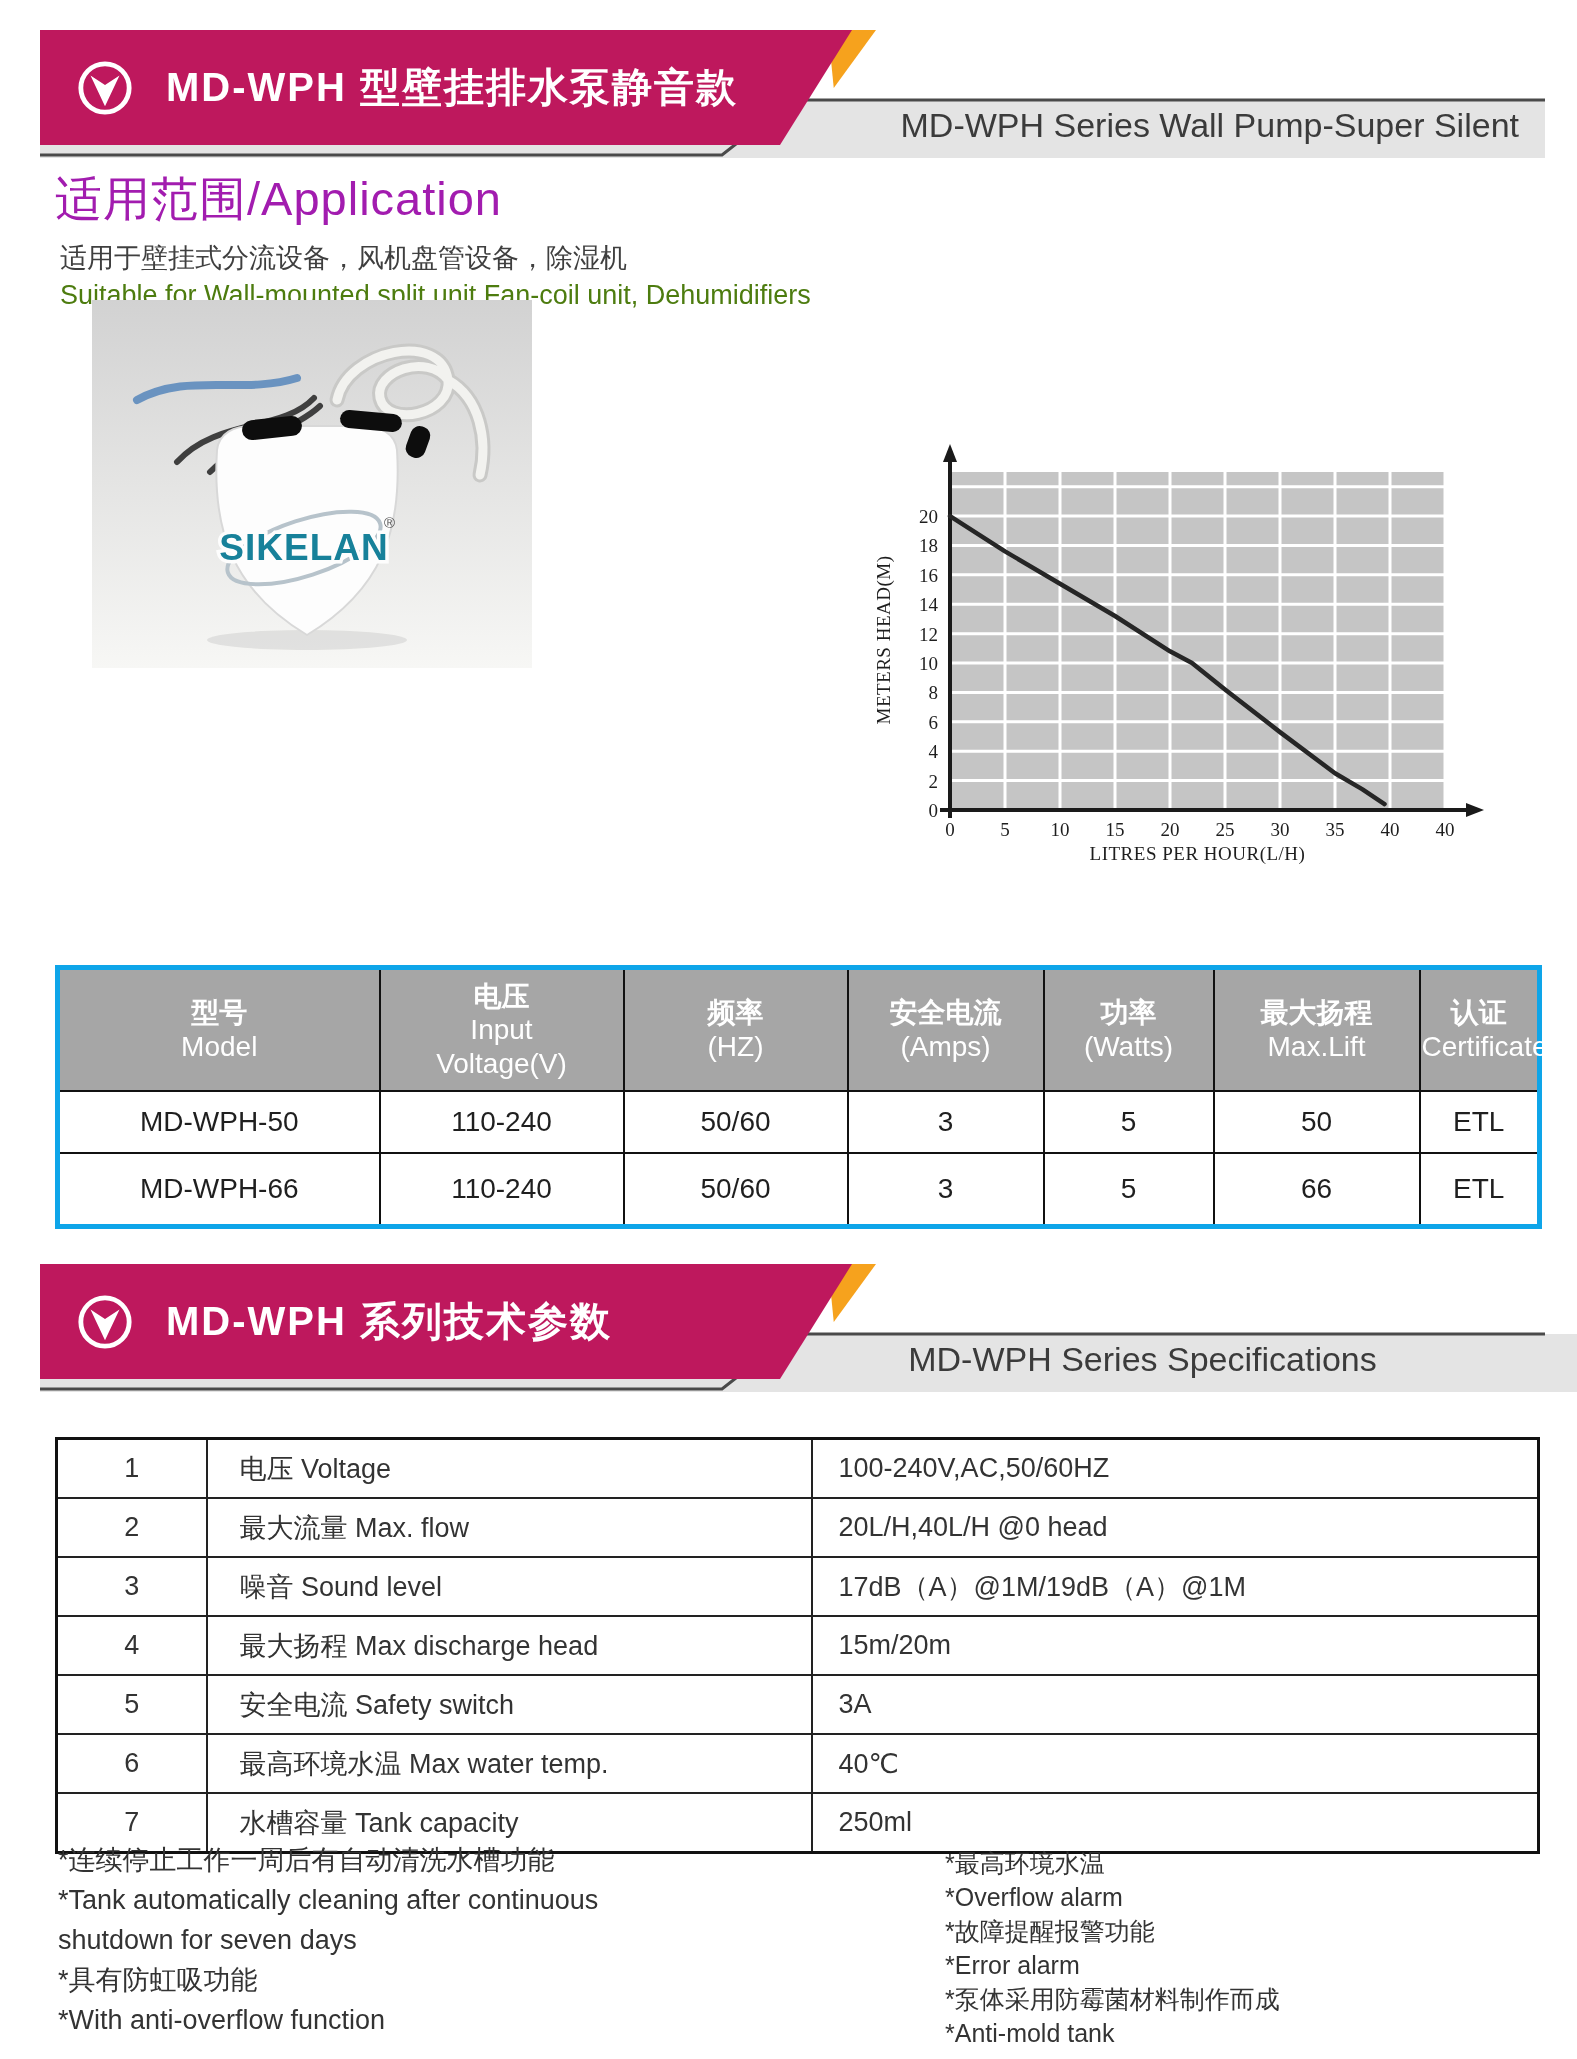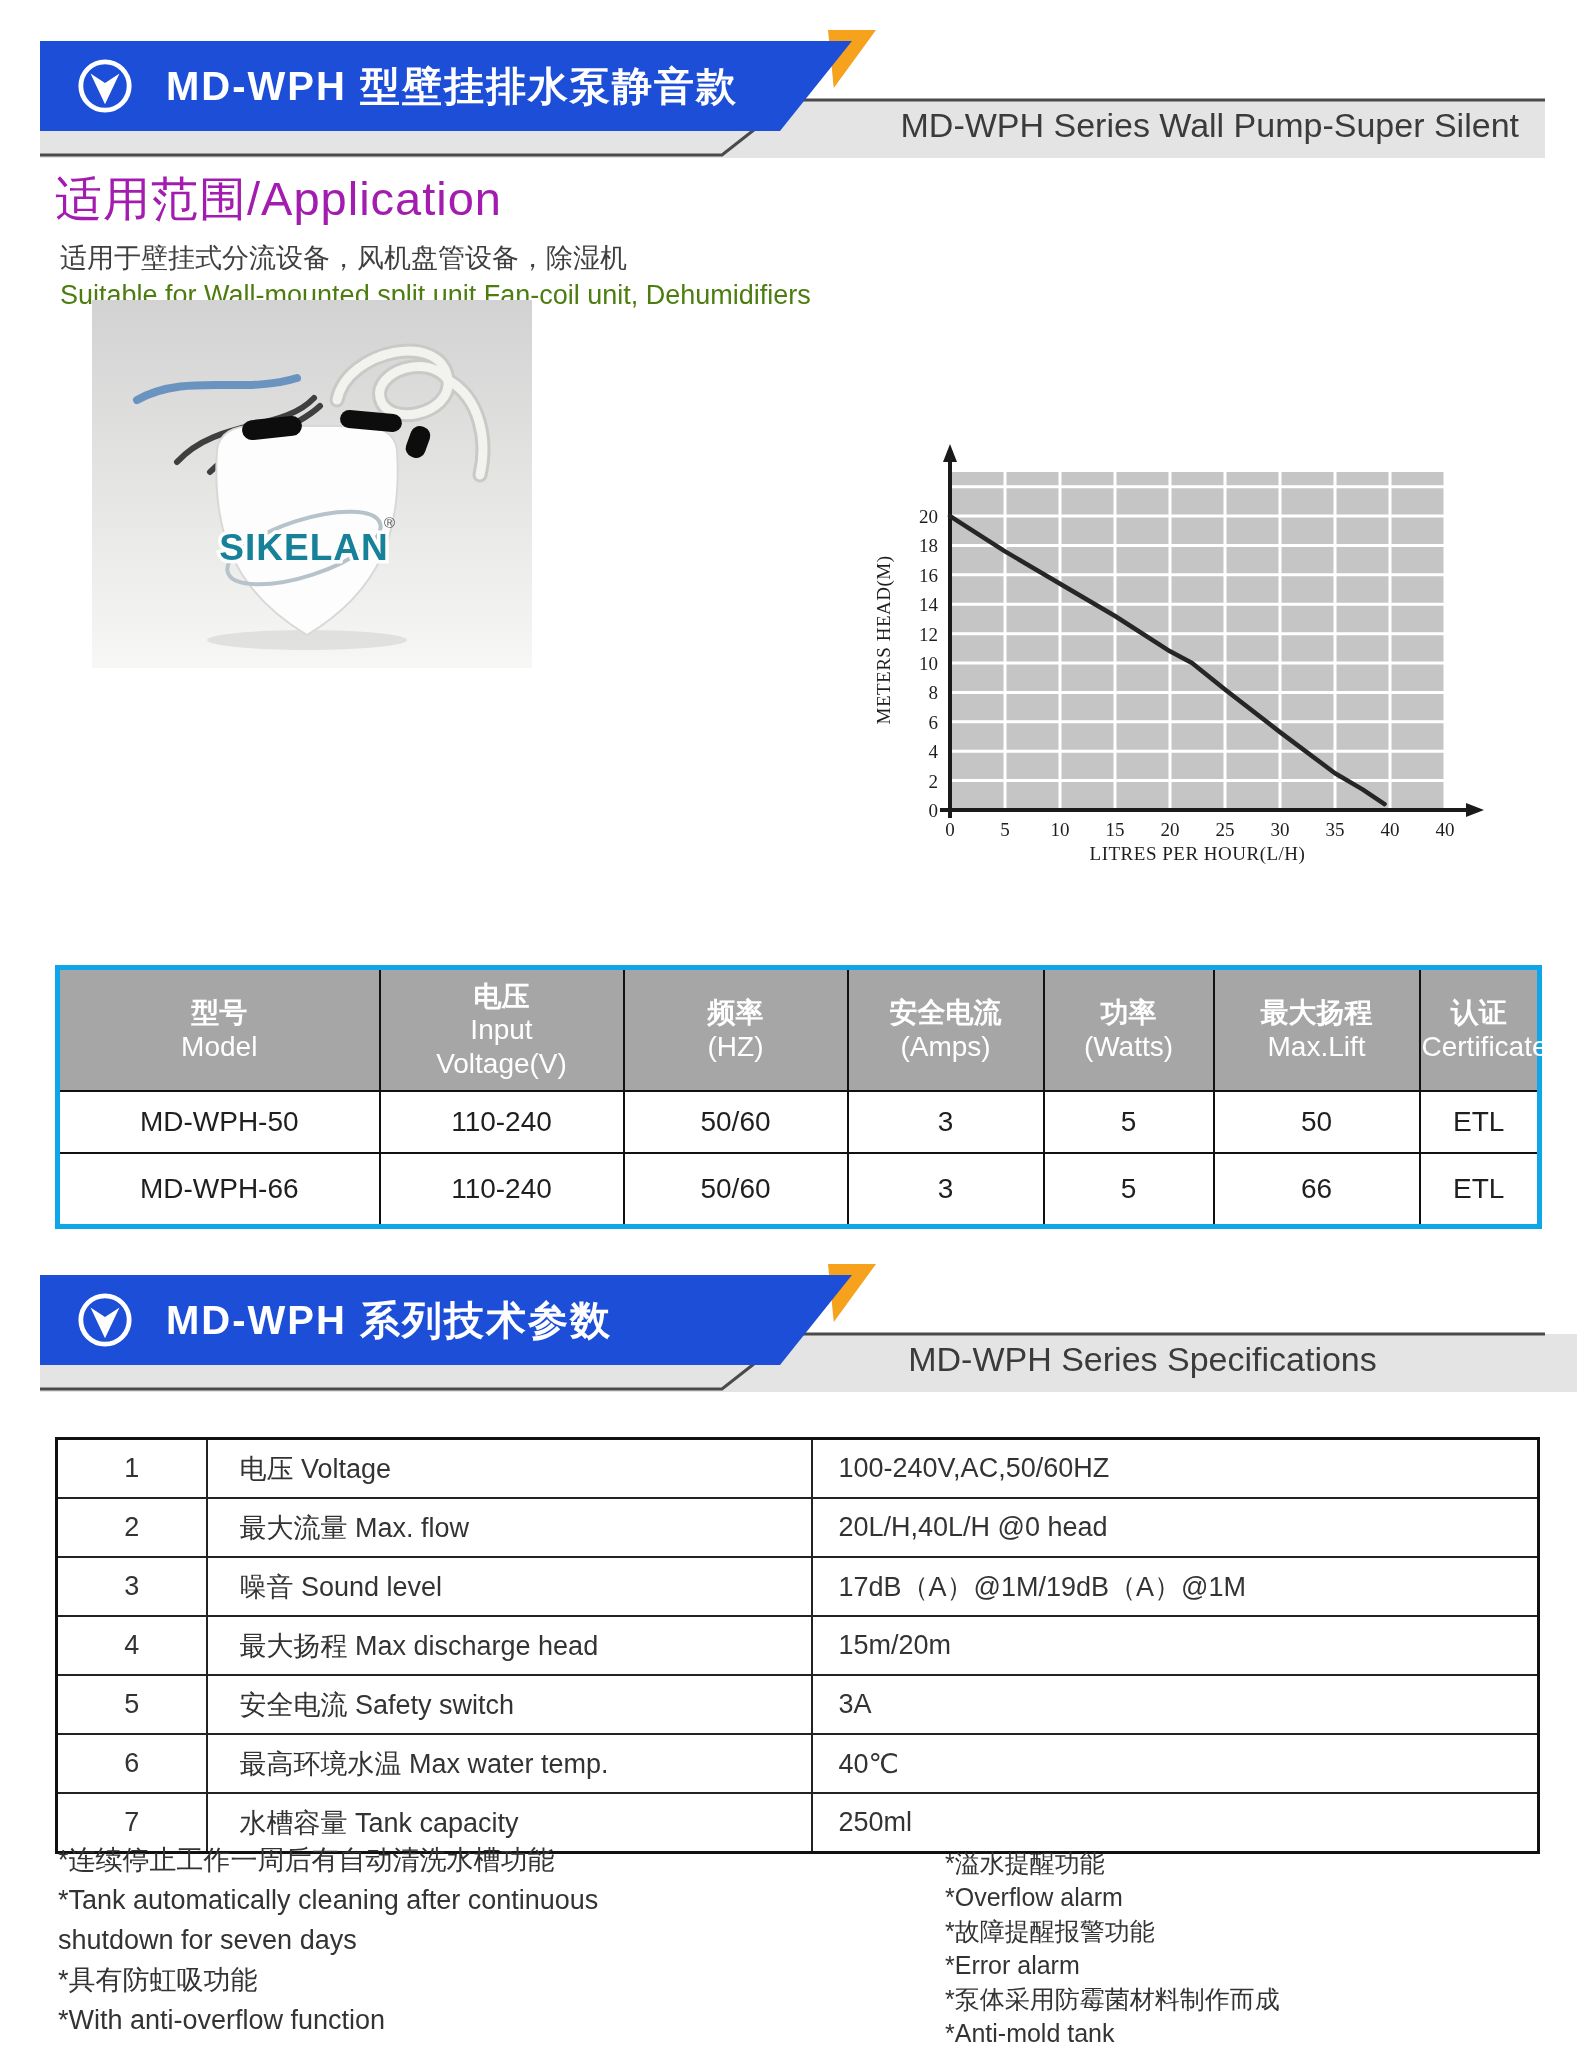--- a/index.html
+++ b/index.html
@@ -5,21 +5,21 @@
   html,body{margin:0;padding:0;background:#ffffff;}
   #page{position:relative;width:1577px;height:2059px;background:#ffffff;overflow:hidden;
         font-family:"Liberation Sans","DejaVu Sans",sans-serif;color:#3a3a3a;}
 
   
   .banner{position:absolute;left:40px;width:1505px;height:132px;}
   .band-bg{position:absolute;left:0;top:72px;right:0;height:58px;background:#e4e4e4;z-index:1;}
   .band-line{position:absolute;left:0;top:0;width:1505px;height:132px;z-index:2;}
   .orange-wedge{position:absolute;left:788px;top:2px;width:48px;height:58px;background:#f6a21d;
                 clip-path:polygon(0 0,100% 0,12% 100%);z-index:3;}
-  .teal-poly{position:absolute;left:0;top:13px;width:812px;height:90px;background:#1d4ed8;
+  .teal-poly{position:absolute;left:0;top:2px;width:812px;height:115px;background:#be185d;
              clip-path:polygon(0 0,100% 0,calc(100% - 72px) 100%,0 100%);
              display:flex;align-items:center;z-index:4;}
   .circ-icon{margin-left:36px;width:58px;height:58px;flex:0 0 auto;display:block;}
   .zh-title{margin-left:32px;font-size:40px;font-weight:700;color:#ffffff;letter-spacing:2px;white-space:nowrap;}
   .en-title{position:absolute;top:78px;font-size:34px;color:#3b3b3b;z-index:5;white-space:nowrap;}
   .en-title.right{right:26px;text-align:right;}
   .en-title.center{left:700px;width:805px;text-align:center;}
 
   
   .app-heading{position:absolute;left:55px;top:168px;font-size:47px;font-weight:500;color:#a21caf;letter-spacing:1px;}
@@ -289,21 +289,21 @@
   </table>
 
   <div class="foot-left">
       <div>*连续停止工作一周后有自动清洗水槽功能</div>
       <div>*Tank automatically cleaning after continuous</div>
       <div>shutdown for seven days</div>
       <div>*具有防虹吸功能</div>
       <div>*With anti-overflow function</div>
     </div>
   <div class="foot-right">
-      <div>*溢水提醒功能</div>
+      <div>*最高环境水温</div>
       <div>*Overflow alarm</div>
       <div>*故障提醒报警功能</div>
       <div>*Error alarm</div>
       <div>*泵体采用防霉菌材料制作而成</div>
       <div>*Anti-mold tank</div>
     </div>
 
 </div>
 
 </body></html>

